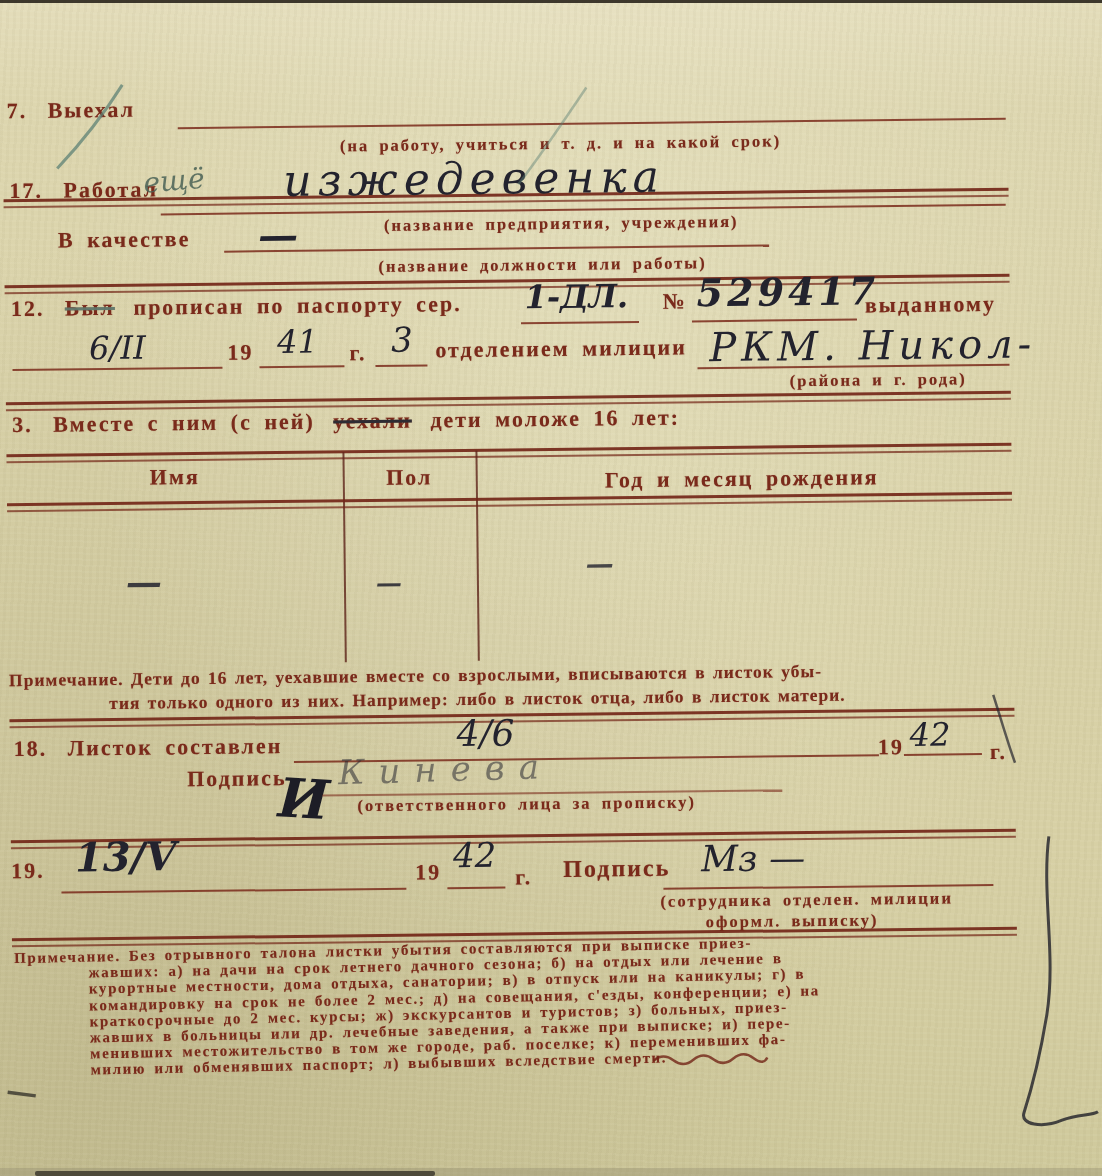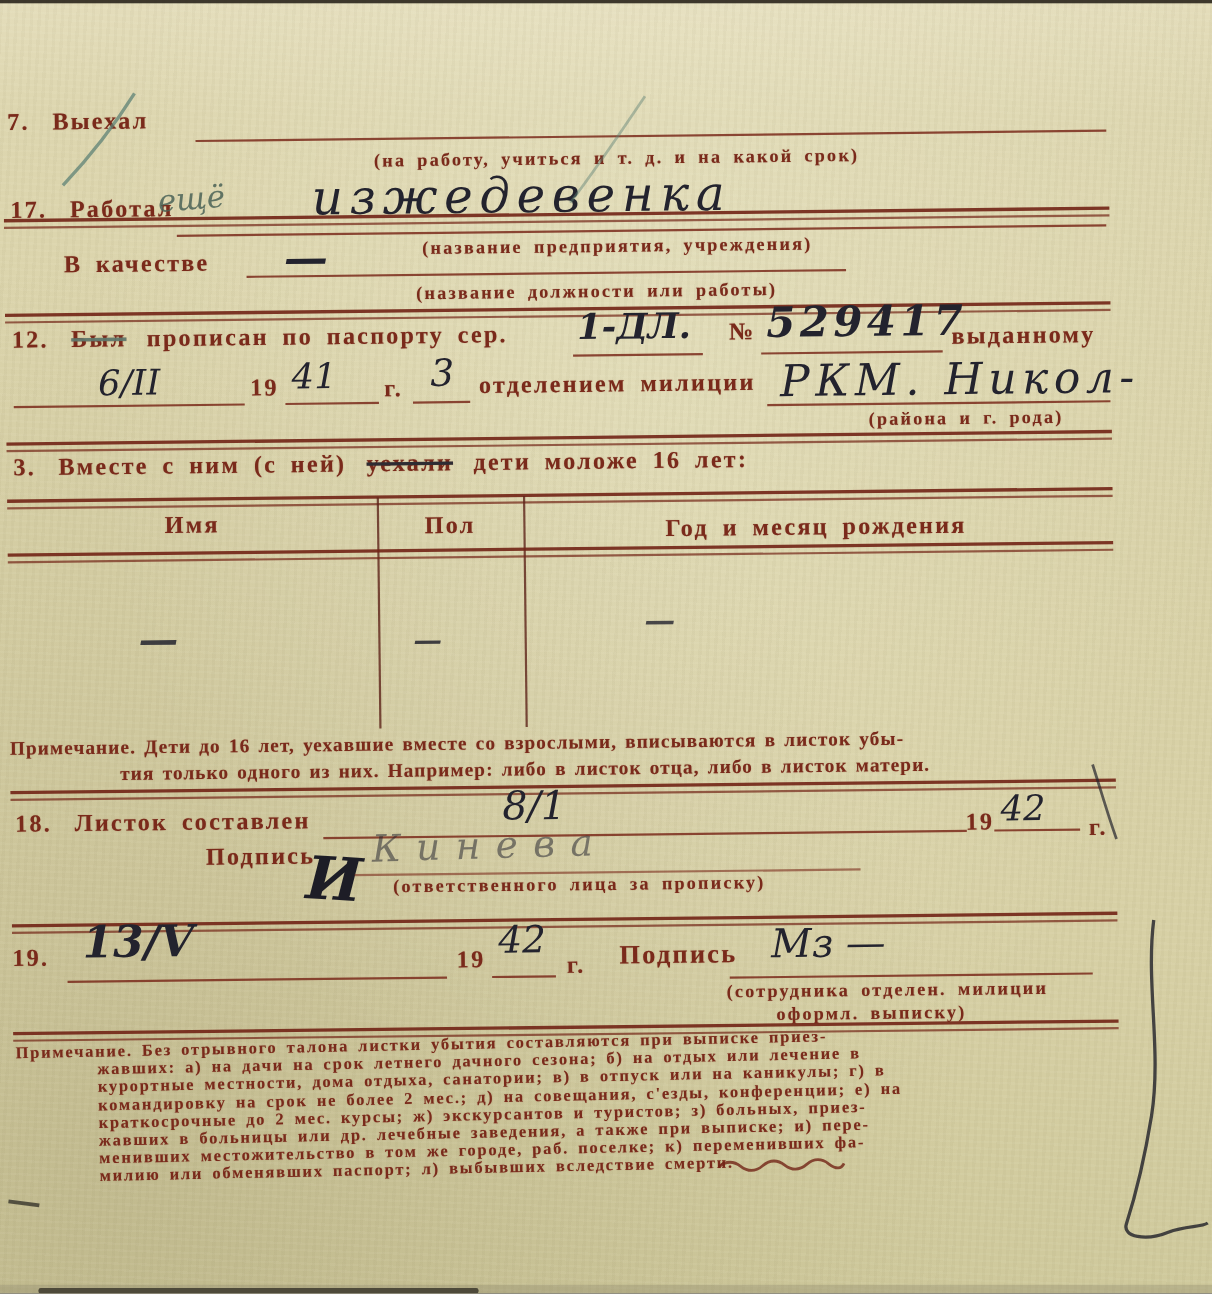--- a/index.html
+++ b/index.html
@@ -80,21 +80,21 @@
     <div class="hand" style="left:528px;top:278px;font-size:32px;font-weight:bold;">1-ДЛ.</div>
     <div class="rule" style="left:524px;top:322px;width:118px;"></div>
     <div class="print lbl" style="left:666px;top:290px;">№</div>
     <div class="hand" style="left:700px;top:272px;font-size:38px;letter-spacing:4px;font-weight:bold;">529417</div>
     <div class="rule" style="left:695px;top:322px;width:165px;"></div>
     <div class="print lbl" style="left:868px;top:296px;">выданному</div>
 
     <div class="rule" style="left:15px;top:363px;width:210px;"></div>
     <div class="hand" style="left:92px;top:324px;font-size:32px;">6/II</div>
     <div class="print lbl" style="left:230px;top:336px;">19</div>
-    <div class="hand" style="left:268px;top:320px;font-size:32px;">41</div>
+    <div class="hand" style="left:280px;top:320px;font-size:32px;">41</div>
     <div class="rule" style="left:262px;top:363px;width:85px;"></div>
     <div class="print lbl" style="left:352px;top:338px;">г.</div>
     <div class="rule" style="left:378px;top:363px;width:52px;"></div>
     <div class="hand" style="left:394px;top:318px;font-size:34px;">3</div>
     <div class="print lbl" style="left:438px;top:336px;">отделением милиции</div>
     <div class="hand" style="left:712px;top:326px;font-size:40px;letter-spacing:5px;">РКМ. Никол-</div>
     <div class="rule" style="left:700px;top:369px;width:312px;"></div>
     <div class="print cap" style="left:792px;top:374px;">(района и г. рода)</div>
 
     <div class="drule" style="left:8px;top:396px;width:1005px;"></div>
@@ -119,21 +119,21 @@
 
     <div class="print n1" style="left:8px;top:664px;">Примечание. Дети до 16 лет, уехавшие вместе со взрослыми, вписываются в листок убы-</div>
     <div class="print n1" style="left:108px;top:688px;">тия только одного из них. Например: либо в листок отца, либо в листок матери.</div>
 
     <div class="drule" style="left:8px;top:713px;width:1005px;"></div>
 
     <div class="print lbl" style="left:12px;top:730px;">
       <span>18.</span>
       <span style="margin-left:8px;">Листок составлен</span>
     </div>
-    <div class="hand" style="left:455px;top:712px;font-size:36px;">8/1</div>
+    <div class="hand" style="left:455px;top:712px;font-size:36px;">4/6</div>
     <div class="rule" style="left:292px;top:758px;width:585px;"></div>
     <div class="print lbl" style="left:876px;top:738px;">19</div>
     <div class="hand" style="left:908px;top:720px;font-size:32px;">42</div>
     <div class="rule" style="left:902px;top:758px;width:78px;"></div>
     <div class="print lbl" style="left:988px;top:744px;">г.</div>
     <div class="print lbl" style="left:185px;top:762px;">Подпись</div>
     <div class="hand" style="left:276px;top:764px;font-size:54px;font-weight:bold;transform:rotate(4deg);color:#1d1d26;">И</div>
     <div class="hand faint" style="left:336px;top:748px;font-size:34px;letter-spacing:14px;transform:rotate(-1deg);">Кинева</div>
     <div class="rule" style="left:320px;top:792px;width:460px;opacity:.7;"></div>
     <div class="print cap" style="left:355px;top:794px;">(ответственного лица за прописку)</div>

